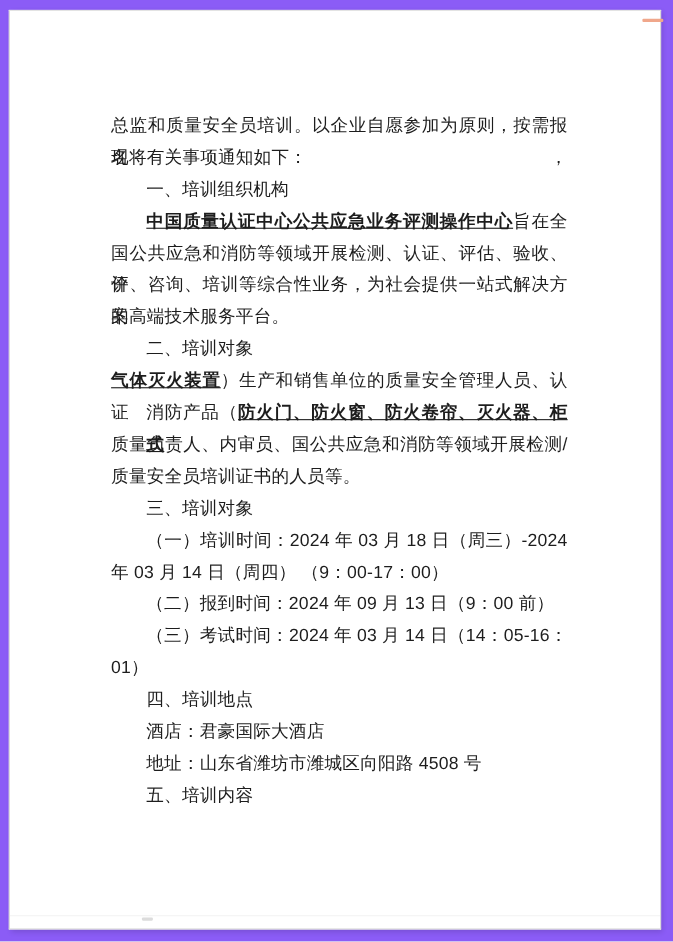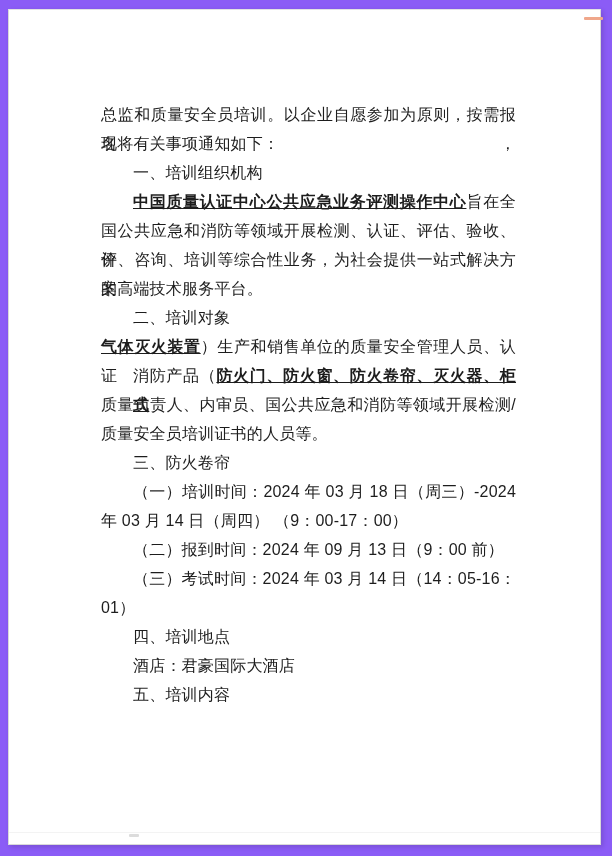--- a/index.html
+++ b/index.html
@@ -92,26 +92,27 @@
         <div class="line indent"><span>一、培训组织机构</span></div>
         <div class="line indent fill"><span class="bold">中国质量认证中心公共应急业务评测操作中心</span><span>旨在全</span></div>
         <div class="line fill"><span>国公共应急和消防等领域开展检测、认证、评估、验收、评</span></div>
         <div class="line fill"><span>价、咨询、培训等综合性业务，为社会提供一站式解决方案</span></div>
         <div class="line"><span>的高端技术服务平台。</span></div>
         <div class="line indent"><span>二、培训对象</span></div>
         <div class="line fill"><span class="bold">气体灭火装置</span><span>）生产和销售单位的质量安全管理人员、认证</span></div>
         <div class="line indent fill"><span>消防产品（</span><span class="bold">防火门、防火窗、防火卷帘、灭火器、柜式</span></div>
         <div class="line fill"><span>质量负责人、内审员、国公共应急和消防等领域开展检测/</span></div>
         <div class="line"><span>质量安全员培训证书的人员等。</span></div>
-        <div class="line indent"><span>三、防火卷帘</span></div>
+        <div class="line indent"><span>三、培训对象</span></div>
         <div class="line indent fill"><span>（一）培训时间：2024 年 03 月 18 日（周三）-2024</span></div>
         <div class="line"><span>年 03 月 14 日（周四） （9：00-17：00）</span></div>
         <div class="line indent"><span>（二）报到时间：2024 年 09 月 13 日（9：00 前）</span></div>
         <div class="line indent fill"><span>（三）考试时间：2024 年 03 月 14 日（14：05-16：</span></div>
         <div class="line"><span>01）</span></div>
         <div class="line indent"><span>四、培训地点</span></div>
         <div class="line indent"><span>酒店：君豪国际大酒店</span></div>
+        <div class="line indent"><span>地址：山东省潍坊市潍城区向阳路 4508 号</span></div>
         <div class="line indent"><span>五、培训内容</span></div>
       </div>
     <div class="footer-rule"></div>
     <div class="footer-smudge"></div>
   </div>
 </div>
 
 </body></html>

